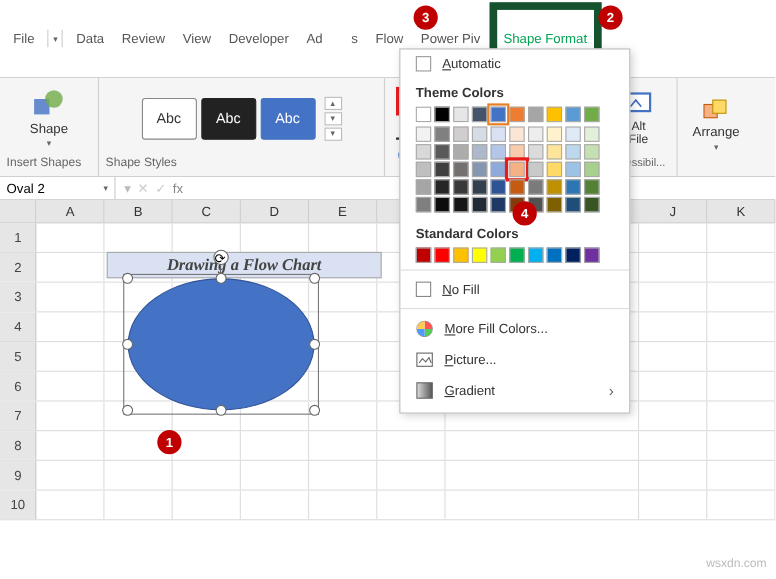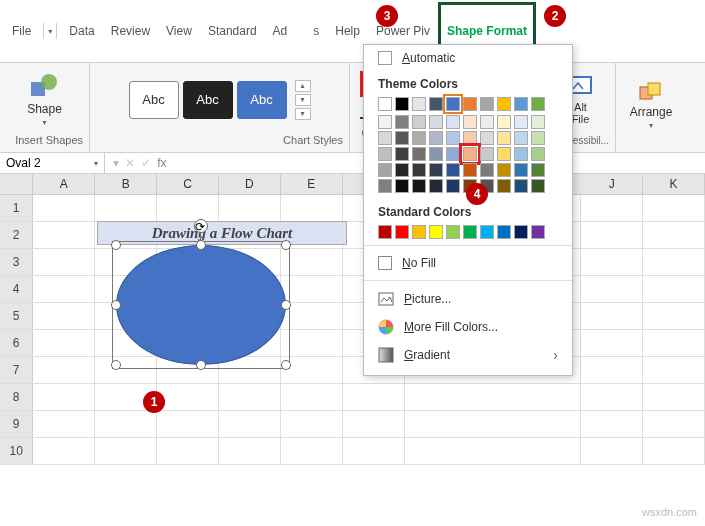--- a/index.html
+++ b/index.html
@@ -1,26 +1,26 @@
 <!DOCTYPE html>
 <html><head>
 <meta charset="utf-8">
 <style>
   * { box-sizing: border-box; }
   body { margin: 0; font-family: "Segoe UI", Arial, sans-serif; font-size: 12px; background: #fff; width: 705px; height: 526px; overflow: hidden; position: relative; }
   
   .ribbon-tabs { display: flex; align-items: center; padding: 2px 4px; border-bottom: 1px solid #d0d0d0; background: #fff; }
   .tab { padding: 4px 8px; color: #555; cursor: pointer; }
-  .tab.active-green { border: 3px solid #14532d; color: #00a352; font-weight: 700; padding: 19px 6px; }
+  .tab.active-green { border: 7px solid #14532d; color: #00a352; font-weight: 400; padding: 19px 6px; }
   .sep { width: 1px; height: 16px; background: #ccc; margin: 0 4px; }
   
   .ribbon-body { display: flex; border-bottom: 1px solid #d0d0d0; background: #f5f5f5; height: 90px; }
   .group { display: flex; flex-direction: column; justify-content: space-between; border-right: 1px solid #d0d0d0; padding: 4px 6px; }
   .group-content { flex: 1; display: flex; align-items: center; justify-content: center; gap: 4px; }
-  .group-label { text-align: right; color: #666; font-size: 11px; padding: 2px 0; }
+  .group-label { text-align: left; color: #666; font-size: 11px; padding: 2px 0; }
   
   .big-btn { display: flex; flex-direction: column; align-items: center; gap: 2px; padding: 2px 6px; cursor: pointer; }
   .big-btn .lbl { font-size: 12px; color: #333; }
   .caret { font-size: 8px; color: #666; }
   
   .style-box { width: 50px; height: 38px; border: 1px solid #888; border-radius: 3px; display: flex; align-items: center; justify-content: center; font-size: 13px; }
   .sb1 { background: #fff; color: #333; }
   .sb2 { background: #222; color: #fff; border-color: #222; }
   .sb3 { background: #4472c4; color: #fff; border-color: #4472c4; }
   
@@ -88,24 +88,24 @@
 <body>
 
 <div class="ribbon-tabs">
   <span class="tab">File</span>
   <span class="sep"></span>
   <span class="caret">▾</span>
   <span class="sep"></span>
   <span class="tab">Data</span>
   <span class="tab">Review</span>
   <span class="tab">View</span>
-  <span class="tab">Standard</span>
+  <span class="tab">Developer</span>
   <span class="tab">Ad</span>
   <span class="tab" style="padding-left:18px">s</span>
-  <span class="tab">Help</span>
+  <span class="tab">Flow</span>
   <span class="tab">Power Piv</span>
   <span class="tab active-green">Shape Format</span>
 </div>
 
 <div class="ribbon-body">
   <div class="group" style="width:90px">
     <div class="group-content">
       <div class="big-btn">
         <svg width="30" height="28">
             <rect x="2" y="10" width="14" height="14" fill="#4472c4" opacity="0.8"></rect>
@@ -122,21 +122,21 @@
     <div class="group-content">
       <div class="style-box sb1">Abc</div>
       <div class="style-box sb2">Abc</div>
       <div class="style-box sb3">Abc</div>
       <div class="vstack-btns">
         <div class="tiny-btn">▴</div>
         <div class="tiny-btn">▾</div>
         <div class="tiny-btn">▾</div>
       </div>
     </div>
-    <div class="group-label">Chart Styles</div>
+    <div class="group-label">Shape Styles</div>
   </div>
 
   <div class="group" style="width:76px;border-right:none">
     <div class="group-content" style="flex-direction:column;gap:6px;align-items:flex-start;padding-left:4px">
       <div class="outline-btn-wrap">
         <div class="outline-btn">
           <div class="outline-icon">
             <svg class="pen" viewBox="0 0 14 10">
                 <path d="M2 8 L7 3 L10 6 L5 11 Z" fill="#666"></path>
               </svg>
@@ -459,34 +459,34 @@
       <div class="swatch" style="background: rgb(112, 48, 160);"></div>
     </div>
   <div class="dd-sep"></div>
   <div class="dd-item">
     <span class="dd-icon-box"></span>
     <span><span class="underline">N</span>o Fill</span>
   </div>
   <div class="dd-sep"></div>
   <div class="dd-item">
     <svg width="16" height="16">
-        <rect x="1" y="2" width="14" height="12" fill="none" stroke="#666"></rect>
-        <path d="M3 11 L6 7 L9 10 L12 6 L14 11" stroke="#666" fill="none"></path>
-      </svg>
-    <span><span class="underline">P</span>icture...</span>
-  </div>
-  <div class="dd-item">
-    <svg width="16" height="16">
         <circle cx="8" cy="8" r="7" fill="none" stroke="#999"></circle>
         <path d="M8 1 A7 7 0 0 1 15 8 L8 8 Z" fill="#ff5555"></path>
         <path d="M15 8 A7 7 0 0 1 8 15 L8 8 Z" fill="#55cc55"></path>
         <path d="M8 15 A7 7 0 0 1 1 8 L8 8 Z" fill="#5599ff"></path>
         <path d="M1 8 A7 7 0 0 1 8 1 L8 8 Z" fill="#ffcc55"></path>
       </svg>
     <span><span class="underline">M</span>ore Fill Colors...</span>
+  </div>
+  <div class="dd-item">
+    <svg width="16" height="16">
+        <rect x="1" y="2" width="14" height="12" fill="none" stroke="#666"></rect>
+        <path d="M3 11 L6 7 L9 10 L12 6 L14 11" stroke="#666" fill="none"></path>
+      </svg>
+    <span><span class="underline">P</span>icture...</span>
   </div>
   <div class="dd-item sub">
     <svg width="16" height="16">
         <defs>
           <linearGradient id="g1">
             <stop offset="0%" stop-color="#ddd"></stop>
             <stop offset="100%" stop-color="#555"></stop>
           </linearGradient>
         </defs>
         <rect x="1" y="1" width="14" height="14" fill="url(#g1)" stroke="#666"></rect>

